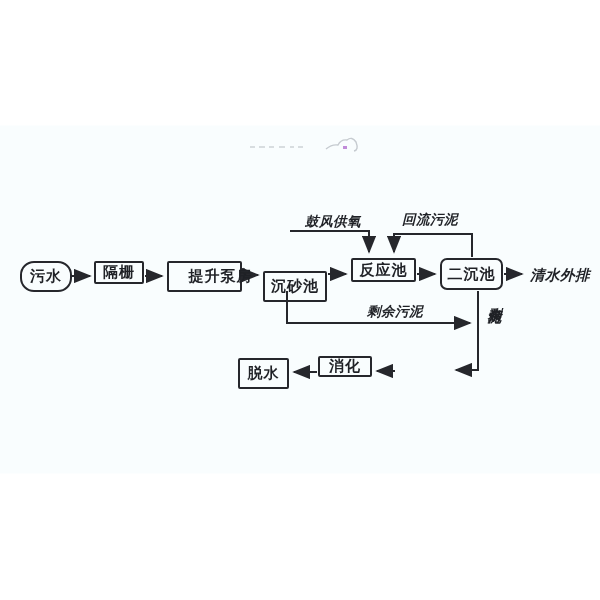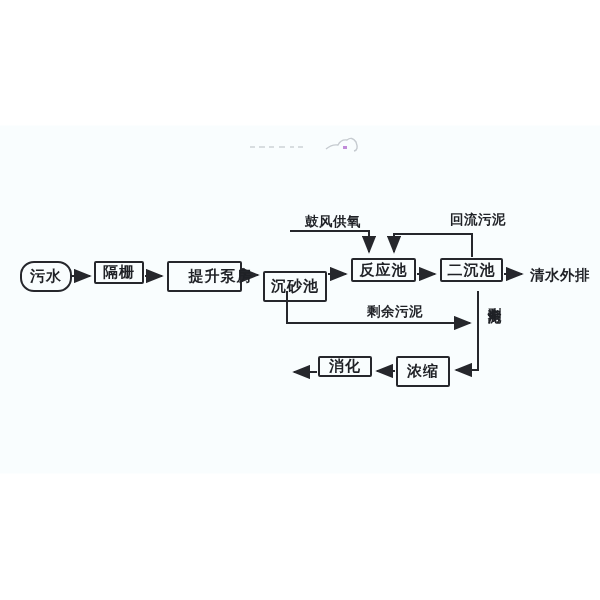--- a/index.html
+++ b/index.html
@@ -21,32 +21,33 @@
     border-radius:2px;
     background:transparent;
     display:flex;align-items:center;justify-content:center;
     font-weight:700;font-size:15px;letter-spacing:1px;
     color:#1f2126;white-space:nowrap;
   }
   .lbl{
     position:absolute;
     font-weight:700;color:#1f2126;
     white-space:nowrap;
+    font-style:italic;
   }
   #box-wushui {left:20px; top:261px;width:52px;height:31px;border-radius:14px;}
   #box-gezha  {left:94px; top:261px;width:50px;height:23px;}
   #box-tisheng{left:167px;top:261px;width:75px;height:31px;padding-left:32px;}
   #box-chensha{left:263px;top:259px;width:64px;height:31px;margin-top:12px;}
   #box-fanying{left:351px;top:258px;width:65px;height:24px;}
-  #box-erchen {left:440px;top:258px;width:63px;height:24px;}
+  #box-erchen {left:440px;top:258px;width:63px;height:32px;border-radius:7px;}
   #box-nongsuo{left:396px;top:356px;width:54px;height:31px;}
   #box-xiaohua{left:318px;top:356px;width:54px;height:21px;}
   #box-tuoshui{left:238px;top:358px;width:51px;height:31px;}
   #lbl-blast   {left:302px;top:213px;width:62px;text-align:center;font-size:13.5px;letter-spacing:0.5px;}
-  #lbl-return  {left:400px;top:211px;width:60px;text-align:center;font-size:13.5px;letter-spacing:0.5px;margin-left:48px;}
+  #lbl-return  {left:400px;top:211px;width:60px;text-align:center;font-size:13.5px;letter-spacing:0.5px;}
   #lbl-excess-h{left:364px;top:303px;width:62px;text-align:center;font-size:13.5px;letter-spacing:0.5px;}
   #lbl-excess-v{
     left:486px;top:296px;width:18px;height:68px;
     writing-mode:vertical-rl;text-orientation:upright;
     font-size:13.5px;letter-spacing:1px;line-height:18px;
   }
   #lbl-effluent{left:530px;top:266px;font-size:14.5px;letter-spacing:0.5px;text-align:right;}
   svg .wire{stroke:#26272c;stroke-width:2;fill:none;}
   svg .faint{fill:none;}
 </style>
@@ -84,22 +85,22 @@
     <path class="faint" d="M326,149 q6,-5 12,-4 q3,-6 9,-5 q5,-4 9,2 q3,8 -2,9" stroke="#c6cbd0" stroke-width="1.4"></path>
     <rect x="343" y="146" width="4" height="3" fill="#b36fd0" opacity="0.8"></rect>
   </svg>
 
   <div class="box" id="box-wushui">污水</div>
   <div class="box" id="box-gezha">隔栅</div>
   <div class="box" id="box-tisheng">提升泵房</div>
   <div class="box" id="box-chensha">沉砂池</div>
   <div class="box" id="box-fanying">反应池</div>
   <div class="box" id="box-erchen">二沉池</div>
-  <div class="box" id="box-nongsuo">浓缩</div>
   <div class="box" id="box-xiaohua">消化</div>
+  <div class="box" id="box-tuoshui">脱水</div>
 
   <div class="lbl" id="lbl-blast">鼓风供氧</div>
   <div class="lbl" id="lbl-return">回流污泥</div>
   <div class="lbl" id="lbl-excess-h">剩余污泥</div>
   <div class="lbl" id="lbl-excess-v">剩余污泥</div>
   <div class="lbl" id="lbl-effluent">清水外排</div>
 
 </div>
 
 </body></html>

